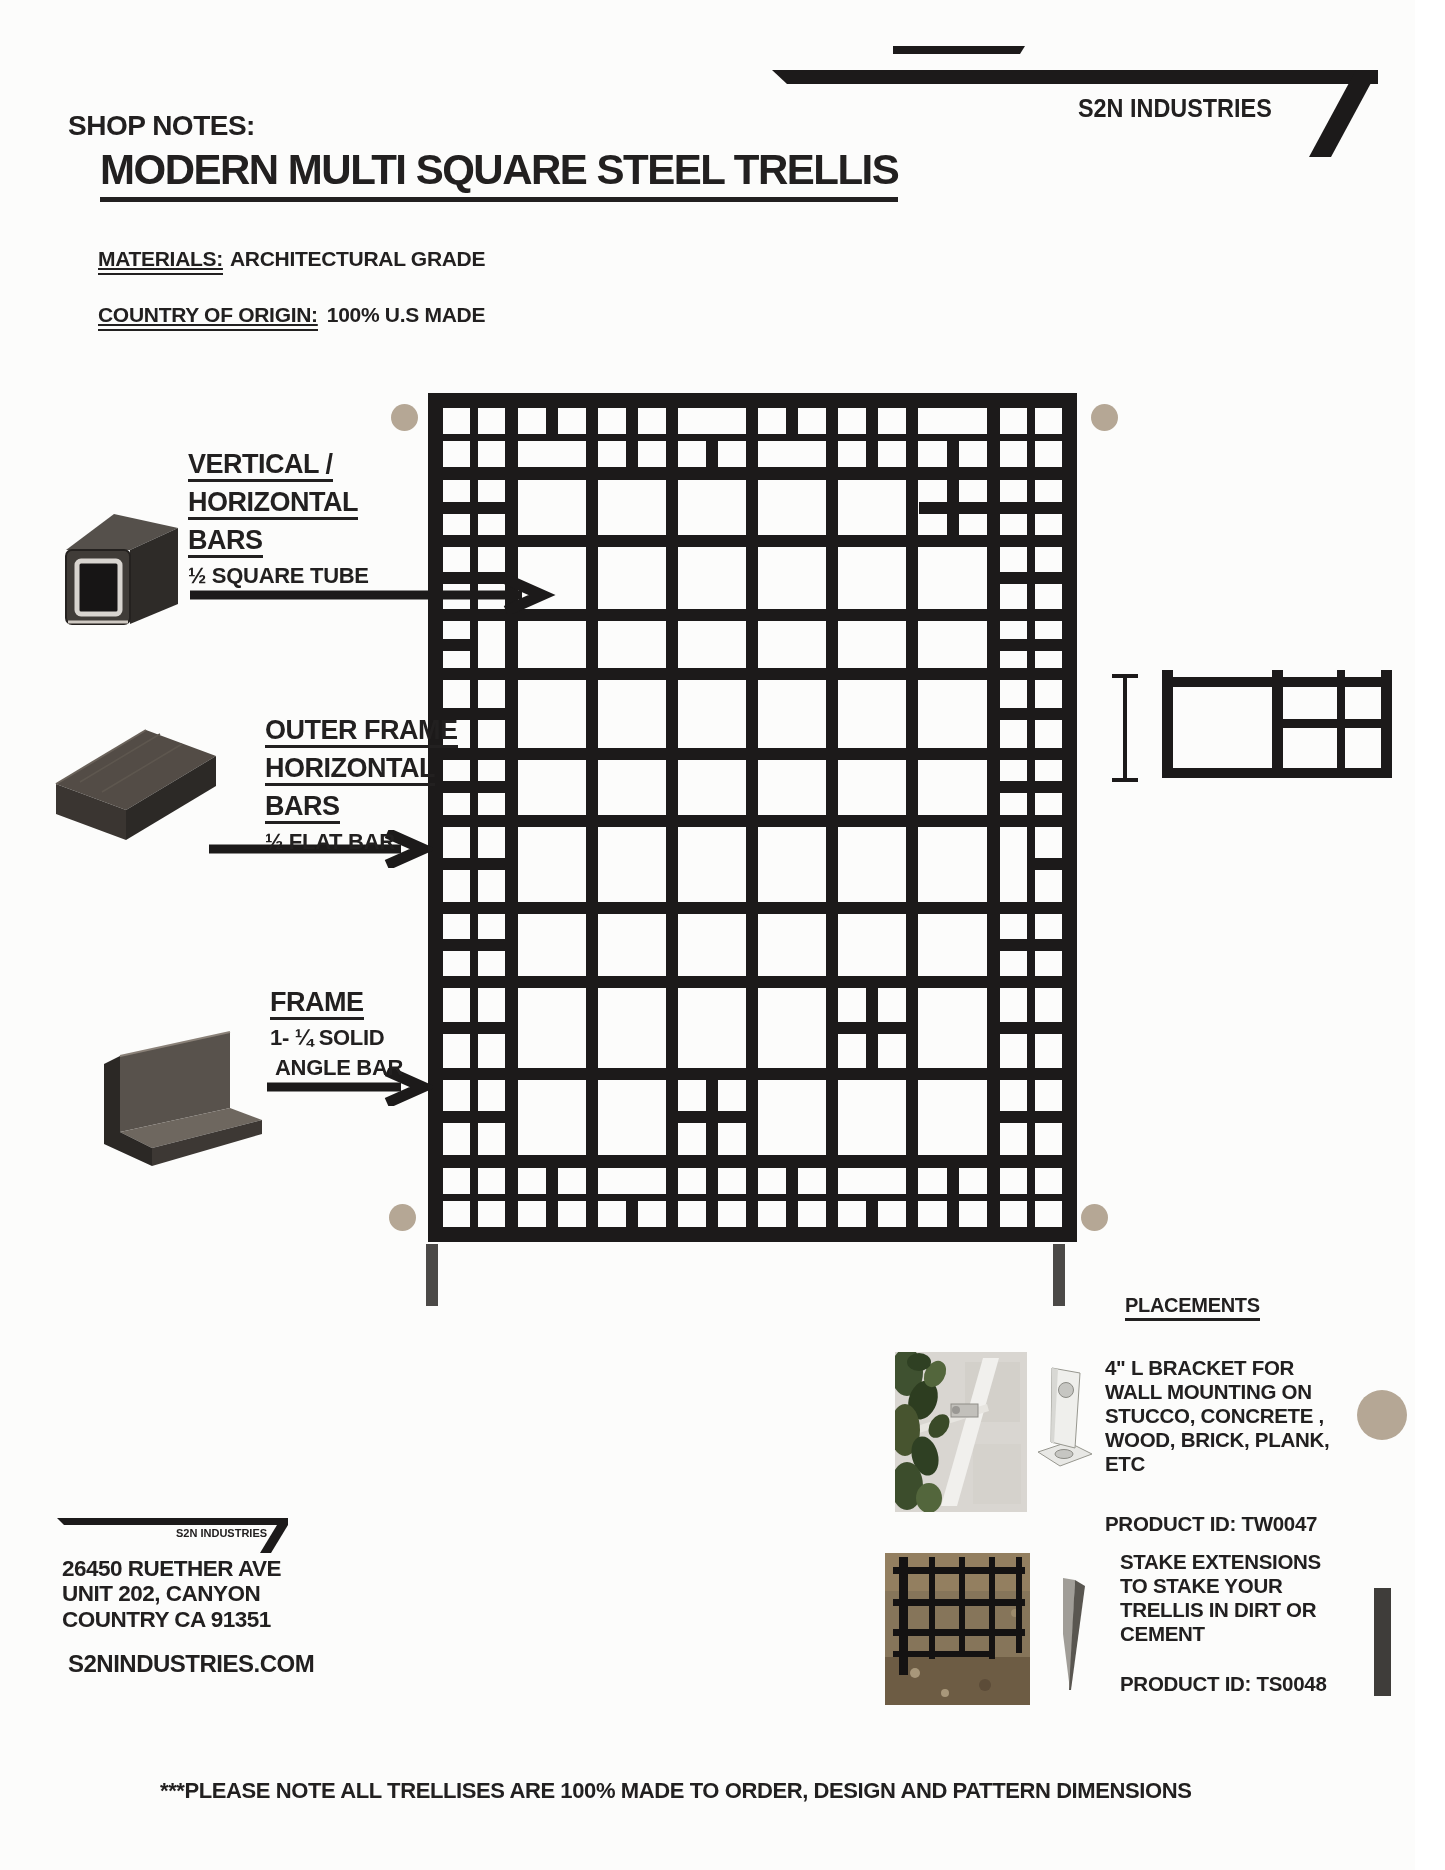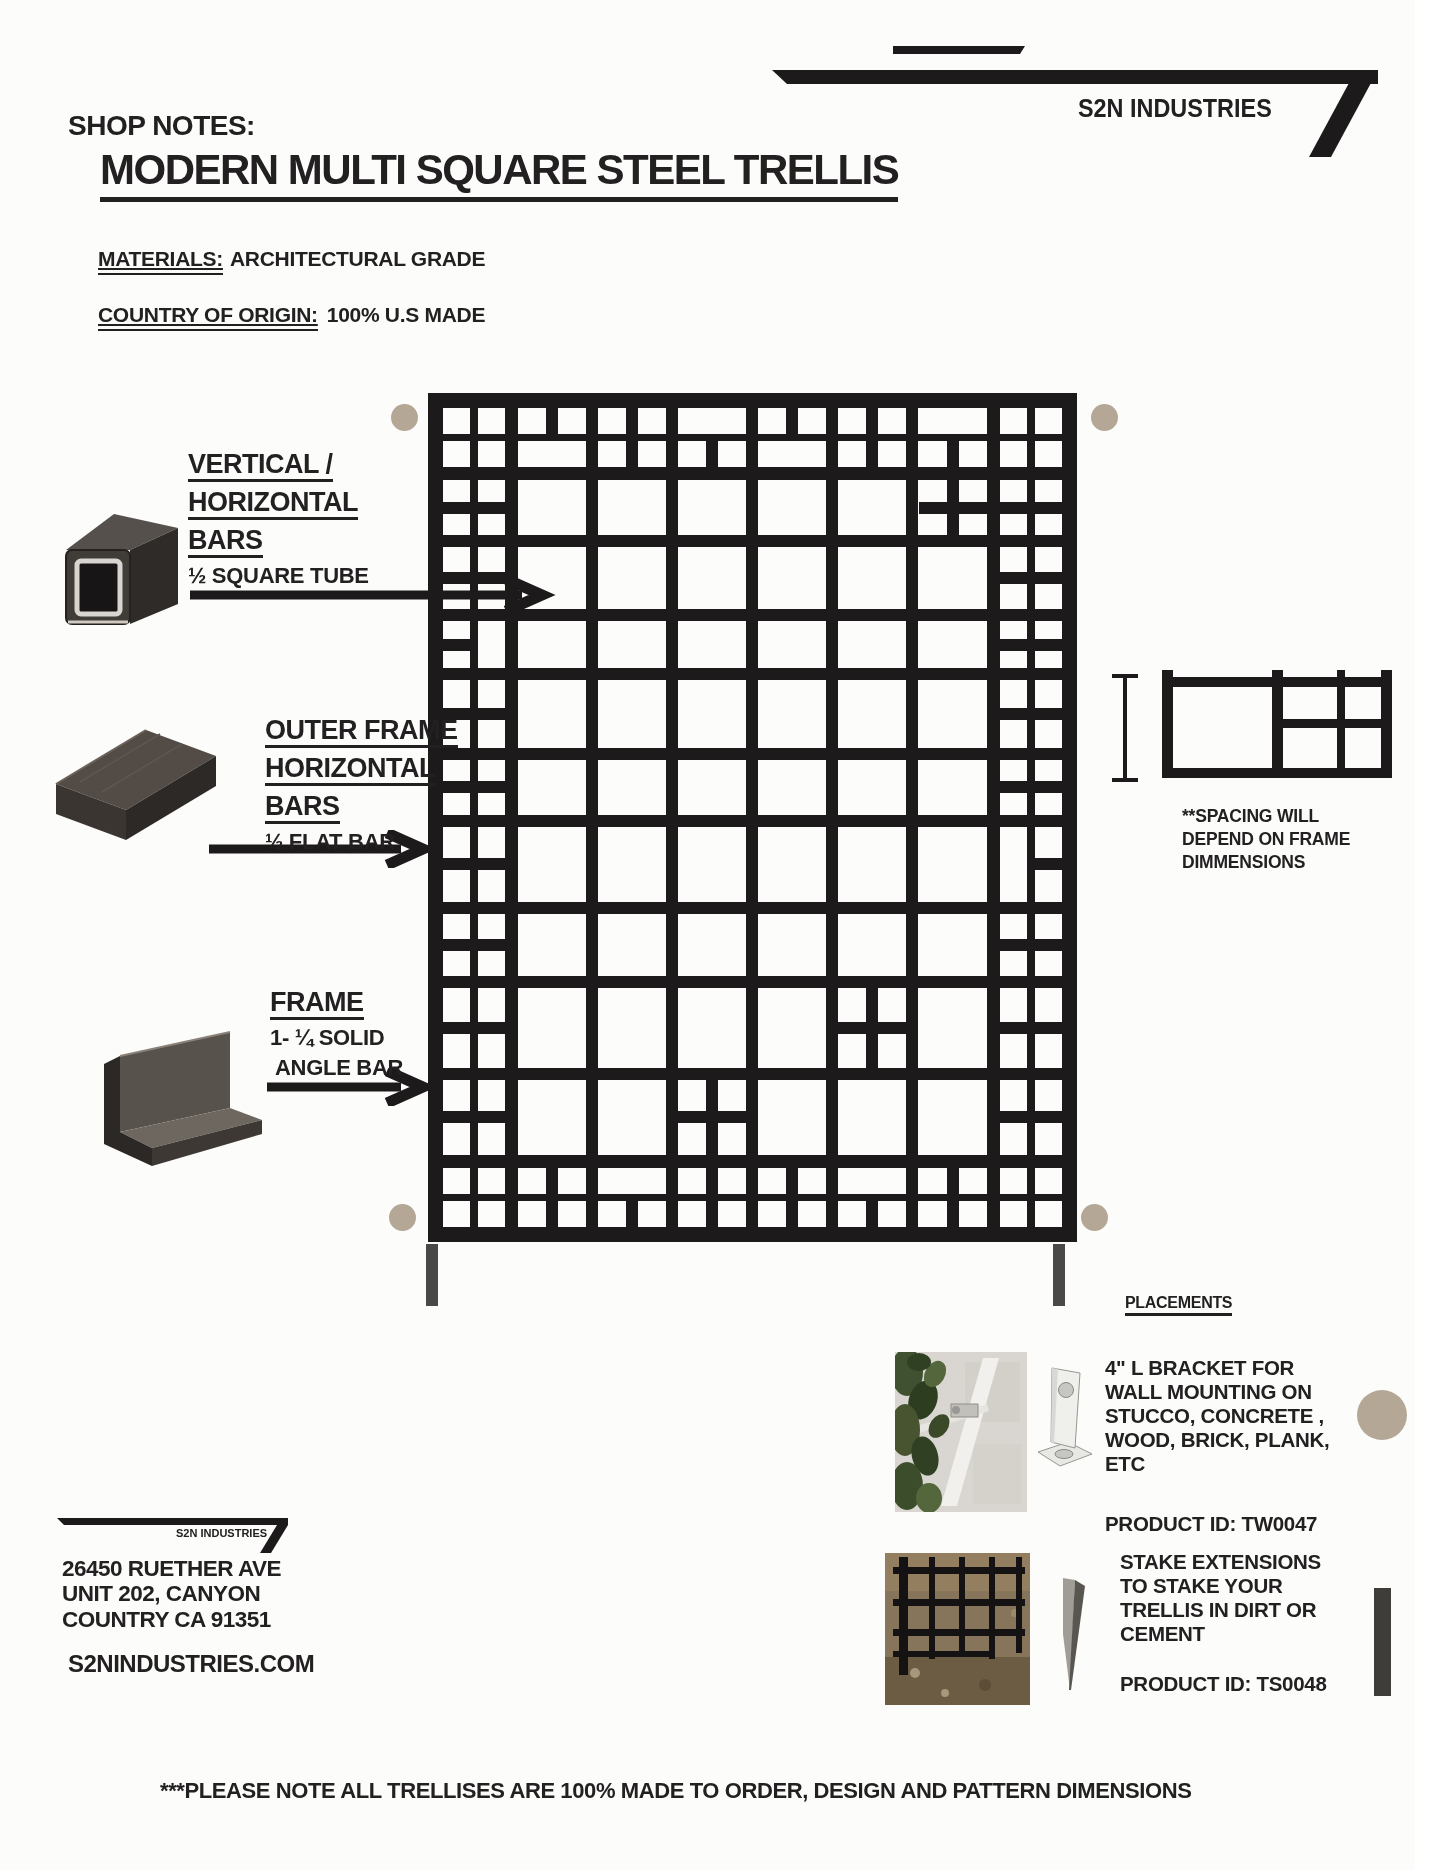--- a/index.html
+++ b/index.html
@@ -198,27 +198,22 @@
     <rect x="225" y="2" width="8" height="8" fill="#1c1a1a"></rect>
     <rect x="269" y="2" width="11" height="8" fill="#1c1a1a"></rect>
     <rect x="50" y="9" width="230" height="10" fill="#1c1a1a"></rect>
     <rect x="50" y="100" width="230" height="10" fill="#1c1a1a"></rect>
     <rect x="50" y="9" width="11" height="101" fill="#1c1a1a"></rect>
     <rect x="269" y="9" width="11" height="101" fill="#1c1a1a"></rect>
     <rect x="160" y="9" width="11" height="101" fill="#1c1a1a"></rect>
     <rect x="225" y="9" width="8" height="101" fill="#1c1a1a"></rect>
     <rect x="160" y="51" width="120" height="9" fill="#1c1a1a"></rect>
   </svg>
-  <div class="abs b" style="left:1182px;top:805px;font-size:17.5px;line-height:1.3;letter-spacing:-0.2px;">
-    <span style="display:block;">**SPACING WILL</span>
-    <span style="display:block;">DEPEND ON FRAME</span>
-    <span style="display:block;">DIMMENSIONS</span>
-  </div>
-
-  <div class="abs b" style="left:1125px;top:1294px;font-size:16px;letter-spacing:-0.3px;border-bottom:3px solid #222020;padding-bottom:1px;">PLACEMENTS</div>
+
+  <div class="abs b" style="left:1125px;top:1294px;font-size:20px;letter-spacing:-0.3px;border-bottom:3px solid #222020;padding-bottom:1px;">PLACEMENTS</div>
 
   <svg class="abs" style="left:895px;top:1352px;" width="132" height="160" viewBox="0 0 132 160">
     <rect width="132" height="160" fill="#d9d6d1"></rect>
     <rect x="70" y="10" width="55" height="60" fill="#d3d0ca"></rect>
     <rect x="78" y="92" width="48" height="60" fill="#d5d2cc"></rect>
     <polygon points="88,6 104,6 62,154 46,154" fill="#f1f0ed"></polygon>
     <polygon points="22,74 92,52 94,59 24,81" fill="#e7e5e0"></polygon>
     <rect x="56" y="52" width="27" height="13" fill="#c2c0bb" stroke="#8f8d88"></rect>
     <circle cx="61" cy="58" r="4" fill="#9a9894"></circle>
     <ellipse cx="12" cy="20" rx="16" ry="24" fill="#3f5130"></ellipse>

